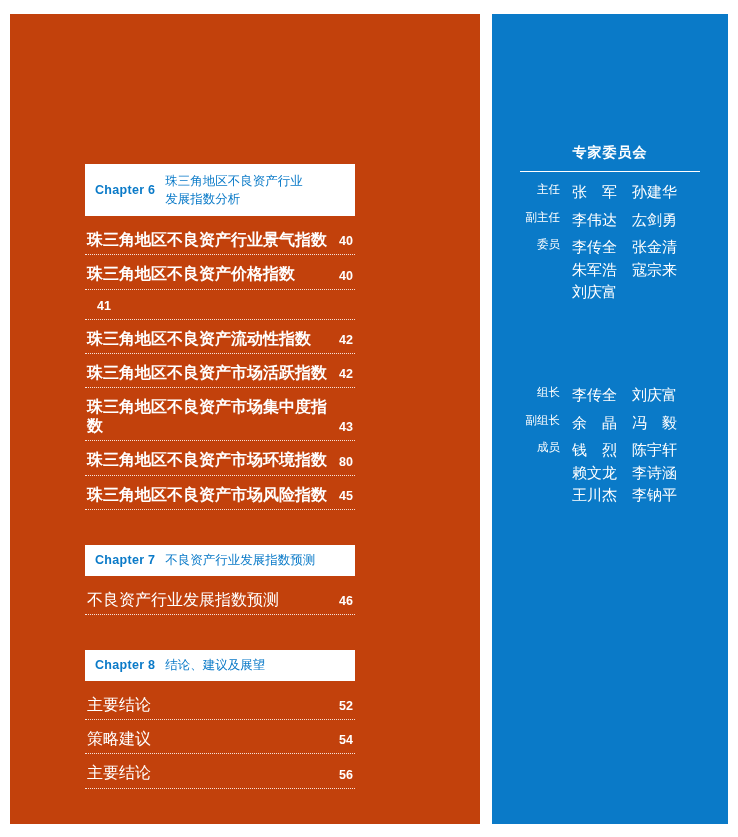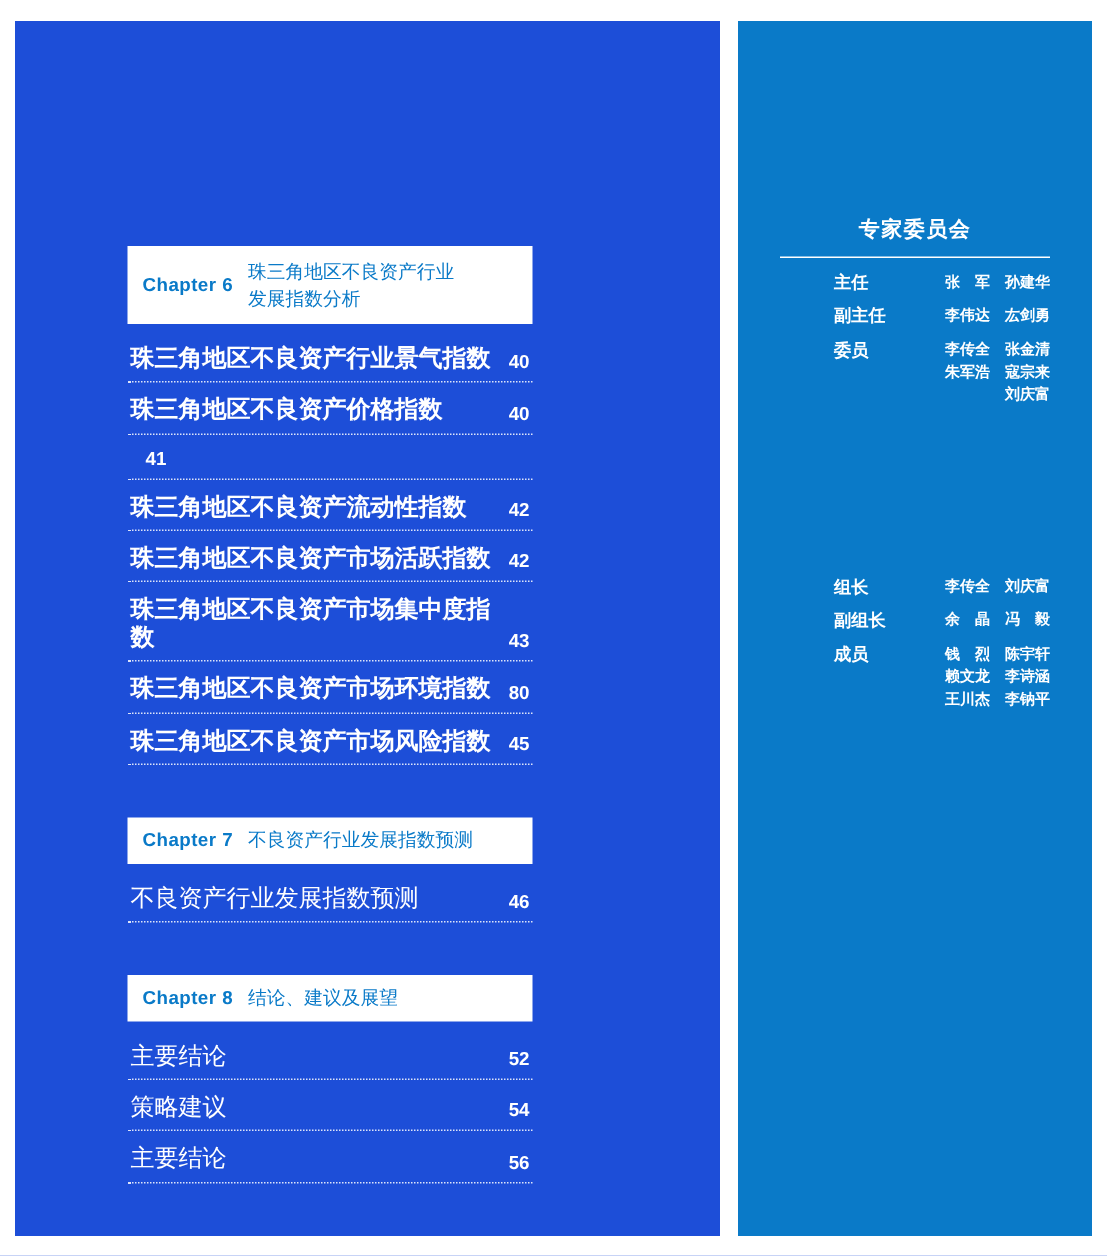--- a/index.html
+++ b/index.html
@@ -21,21 +21,21 @@
     width: 738px;
     height: 837px;
     display: flex;
   }
   .left-page {
     position: absolute;
     left: 10px;
     top: 14px;
     width: 470px;
     height: 810px;
-    background: #1d4ed8;
+    background: #c2410c;
   }
   .right-page {
     position: absolute;
     left: 492px;
     top: 14px;
     width: 236px;
     height: 810px;
     background: #0a7ac8;
   }
   .gutter-line {
@@ -126,33 +126,32 @@
     margin-bottom: 9px;
   }
   .member-row {
     display: flex;
     align-items: flex-start;
     margin-bottom: 5px;
   }
   .member-row .role {
     width: 52px;
     flex: 0 0 52px;
+    text-align: right;
     font-size: 11.5px;
-    font-weight: bold;
+    font-weight: normal;
     padding-right: 12px;
     box-sizing: border-box;
     line-height: 1.5;
-    margin-left: 36px;
   }
   .member-row .names {
     flex: 1 1 auto;
-    font-size: 10px;
-    font-weight: bold;
+    font-size: 15px;
+    font-weight: normal;
     line-height: 1.5;
-    text-align: right;
   }
   .member-row .names .name-line {
     display: block;
     white-space: pre;
   }
   .panel-1 { top: 130px; }
   .panel-2 { top: 370px; }
 </style>
 </head>
 <body>

